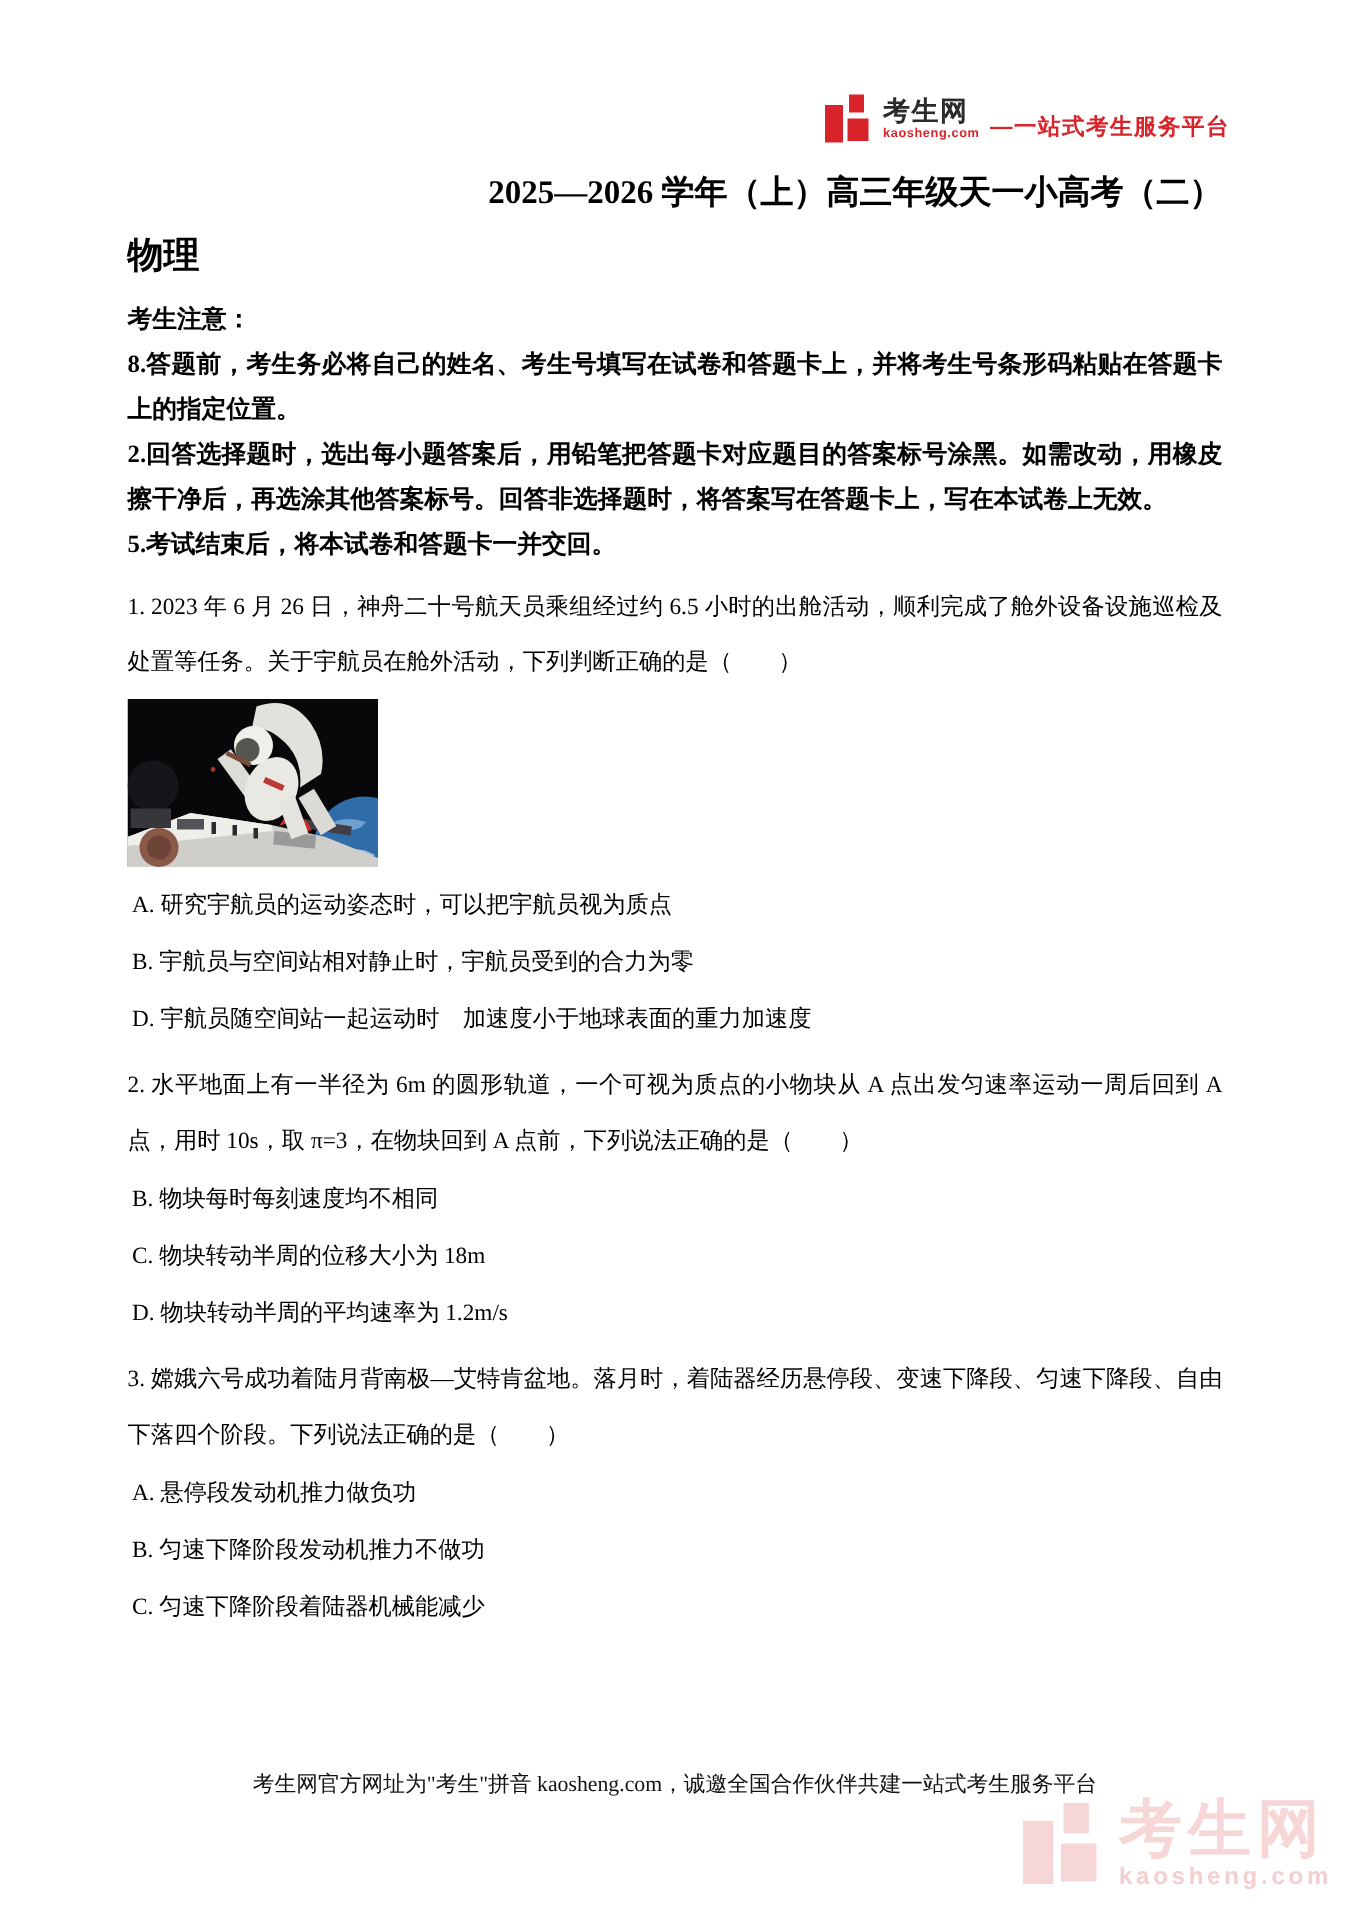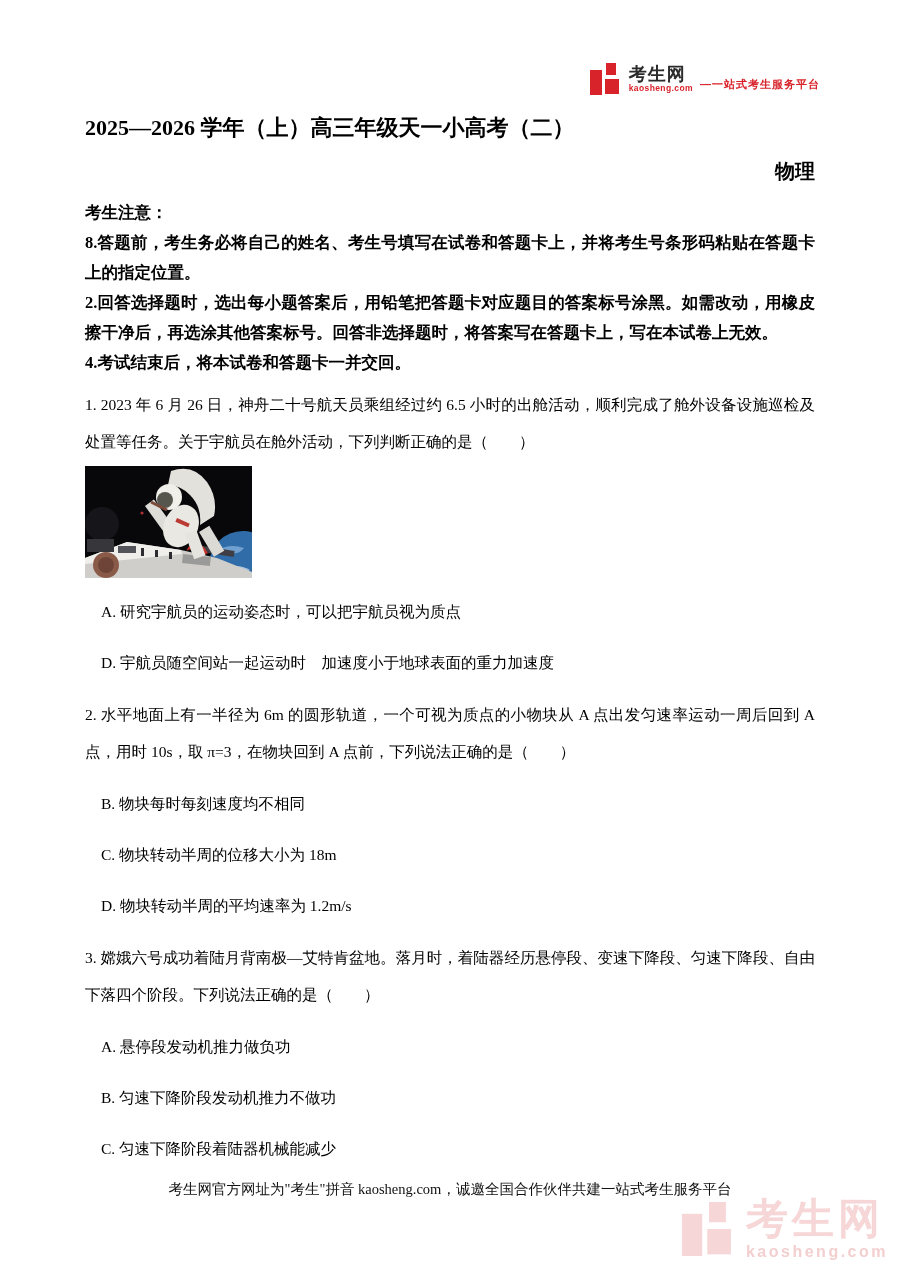--- a/index.html
+++ b/index.html
@@ -23,45 +23,45 @@
   .brand-name {
     font-family: "Liberation Sans", sans-serif;
     font-size: 18px; font-weight: bold; color: #2b2b2b; letter-spacing: 1px;
   }
   .brand-domain {
     font-family: "Liberation Sans", sans-serif;
     font-size: 8.5px; font-weight: bold; color: #d8232a; margin-top: 1px; letter-spacing: .4px;
   }
   .brand-tagline {
     font-family: "Liberation Sans", sans-serif;
-    font-size: 11px; font-weight: bold; color: #d8232a; margin-top: 10px; letter-spacing: 1px;
+    font-size: 15px; font-weight: bold; color: #d8232a; margin-top: 10px; letter-spacing: 1px;
   }
 
   .header-space { height: 112px; }
 
   h1.title {
-    margin: 0; text-align: left;
+    margin: 0; text-align: right;
     font-size: 22px; font-weight: bold; line-height: 32px;
   }
   h2.subject {
-    margin: 13px 0 0; text-align: right;
-    font-size: 20px; font-weight: bold; line-height: 28px;
+    margin: 13px 0 0; text-align: left;
+    font-size: 24px; font-weight: bold; line-height: 28px;
   }
 
   .notice { margin-top: 13px; }
   .notice p {
     margin: 0; font-weight: bold; font-size: 16.5px; line-height: 30px;
     text-align: justify;
   }
 
   .question { margin-top: 2px; }
   .q-text {
     margin: 8px 0 0; font-size: 15.5px; line-height: 37px; text-align: justify;
   }
-  .opt { margin: 16px; font-size: 15.5px; line-height: 35px; }
+  .opt { margin: 3px; font-size: 15.5px; line-height: 35px; }
 
   .q-photo { display: block; margin: 6px 0 8px 0; }
 
   .footer {
     position: absolute; left: 0; top: 1180px; width: 900px;
     text-align: center; font-size: 14.5px; color: #111;
   }
 
   .watermark {
     position: absolute; right: 12px; top: 1198px;
@@ -98,21 +98,21 @@
 
   <div class="header-space"></div>
 
   <h1 class="title">2025—2026 学年（上）高三年级天一小高考（二）</h1>
   <h2 class="subject">物理</h2>
 
   <div class="notice">
     <p>考生注意：</p>
     <p>8.答题前，考生务必将自己的姓名、考生号填写在试卷和答题卡上，并将考生号条形码粘贴在答题卡上的指定位置。</p>
     <p>2.回答选择题时，选出每小题答案后，用铅笔把答题卡对应题目的答案标号涂黑。如需改动，用橡皮擦干净后，再选涂其他答案标号。回答非选择题时，将答案写在答题卡上，写在本试卷上无效。</p>
-    <p>4.考试结束后，将本试卷和答题卡一并交回。</p>
+    <p>5.考试结束后，将本试卷和答题卡一并交回。</p>
   </div>
 
   <div class="question">
     <p class="q-text">1. 2023 年 6 月 26 日，神舟二十号航天员乘组经过约 6.5 小时的出舱活动，顺利完成了舱外设备设施巡检及处置等任务。关于宇航员在舱外活动，下列判断正确的是（　　）</p>
 
     <svg class="q-photo" width="167" height="112" viewBox="0 0 167 112">
       <rect width="167" height="112" fill="#08080b"></rect>
       <circle cx="17" cy="58" r="17" fill="#16161a"></circle>
       <circle cx="57" cy="47" r="1.6" fill="#a33"></circle>
 
@@ -139,20 +139,21 @@
       <ellipse cx="96" cy="60" rx="17" ry="22" fill="#e9e8e2" transform="rotate(24 96 60)"></ellipse>
       <circle cx="84" cy="31" r="13" fill="#f0efe9"></circle>
       <circle cx="80" cy="34" r="8" fill="#56564f"></circle>
       <rect x="100" y="68" width="12" height="27" fill="#e5e4de" transform="rotate(-20 100 68)"></rect>
       <rect x="114" y="66" width="12" height="29" fill="#dbdad4" transform="rotate(-31 114 66)"></rect>
       <rect x="92" y="52" width="14" height="4" fill="#bb3a33" transform="rotate(24 92 52)"></rect>
       <path d="M66 36 l16 8" stroke="#7a4a3a" stroke-width="3"></path>
     </svg>
 
     <p class="opt">A. 研究宇航员的运动姿态时，可以把宇航员视为质点</p>
+    <p class="opt">B. 宇航员与空间站相对静止时，宇航员受到的合力为零</p>
     <p class="opt">D. 宇航员随空间站一起运动时　加速度小于地球表面的重力加速度</p>
   </div>
 
   <div class="question">
     <p class="q-text">2. 水平地面上有一半径为 6m 的圆形轨道，一个可视为质点的小物块从 A 点出发匀速率运动一周后回到 A 点，用时 10s，取 π=3，在物块回到 A 点前，下列说法正确的是（　　）</p>
     <p class="opt">B. 物块每时每刻速度均不相同</p>
     <p class="opt">C. 物块转动半周的位移大小为 18m</p>
     <p class="opt">D. 物块转动半周的平均速率为 1.2m/s</p>
   </div>
 

